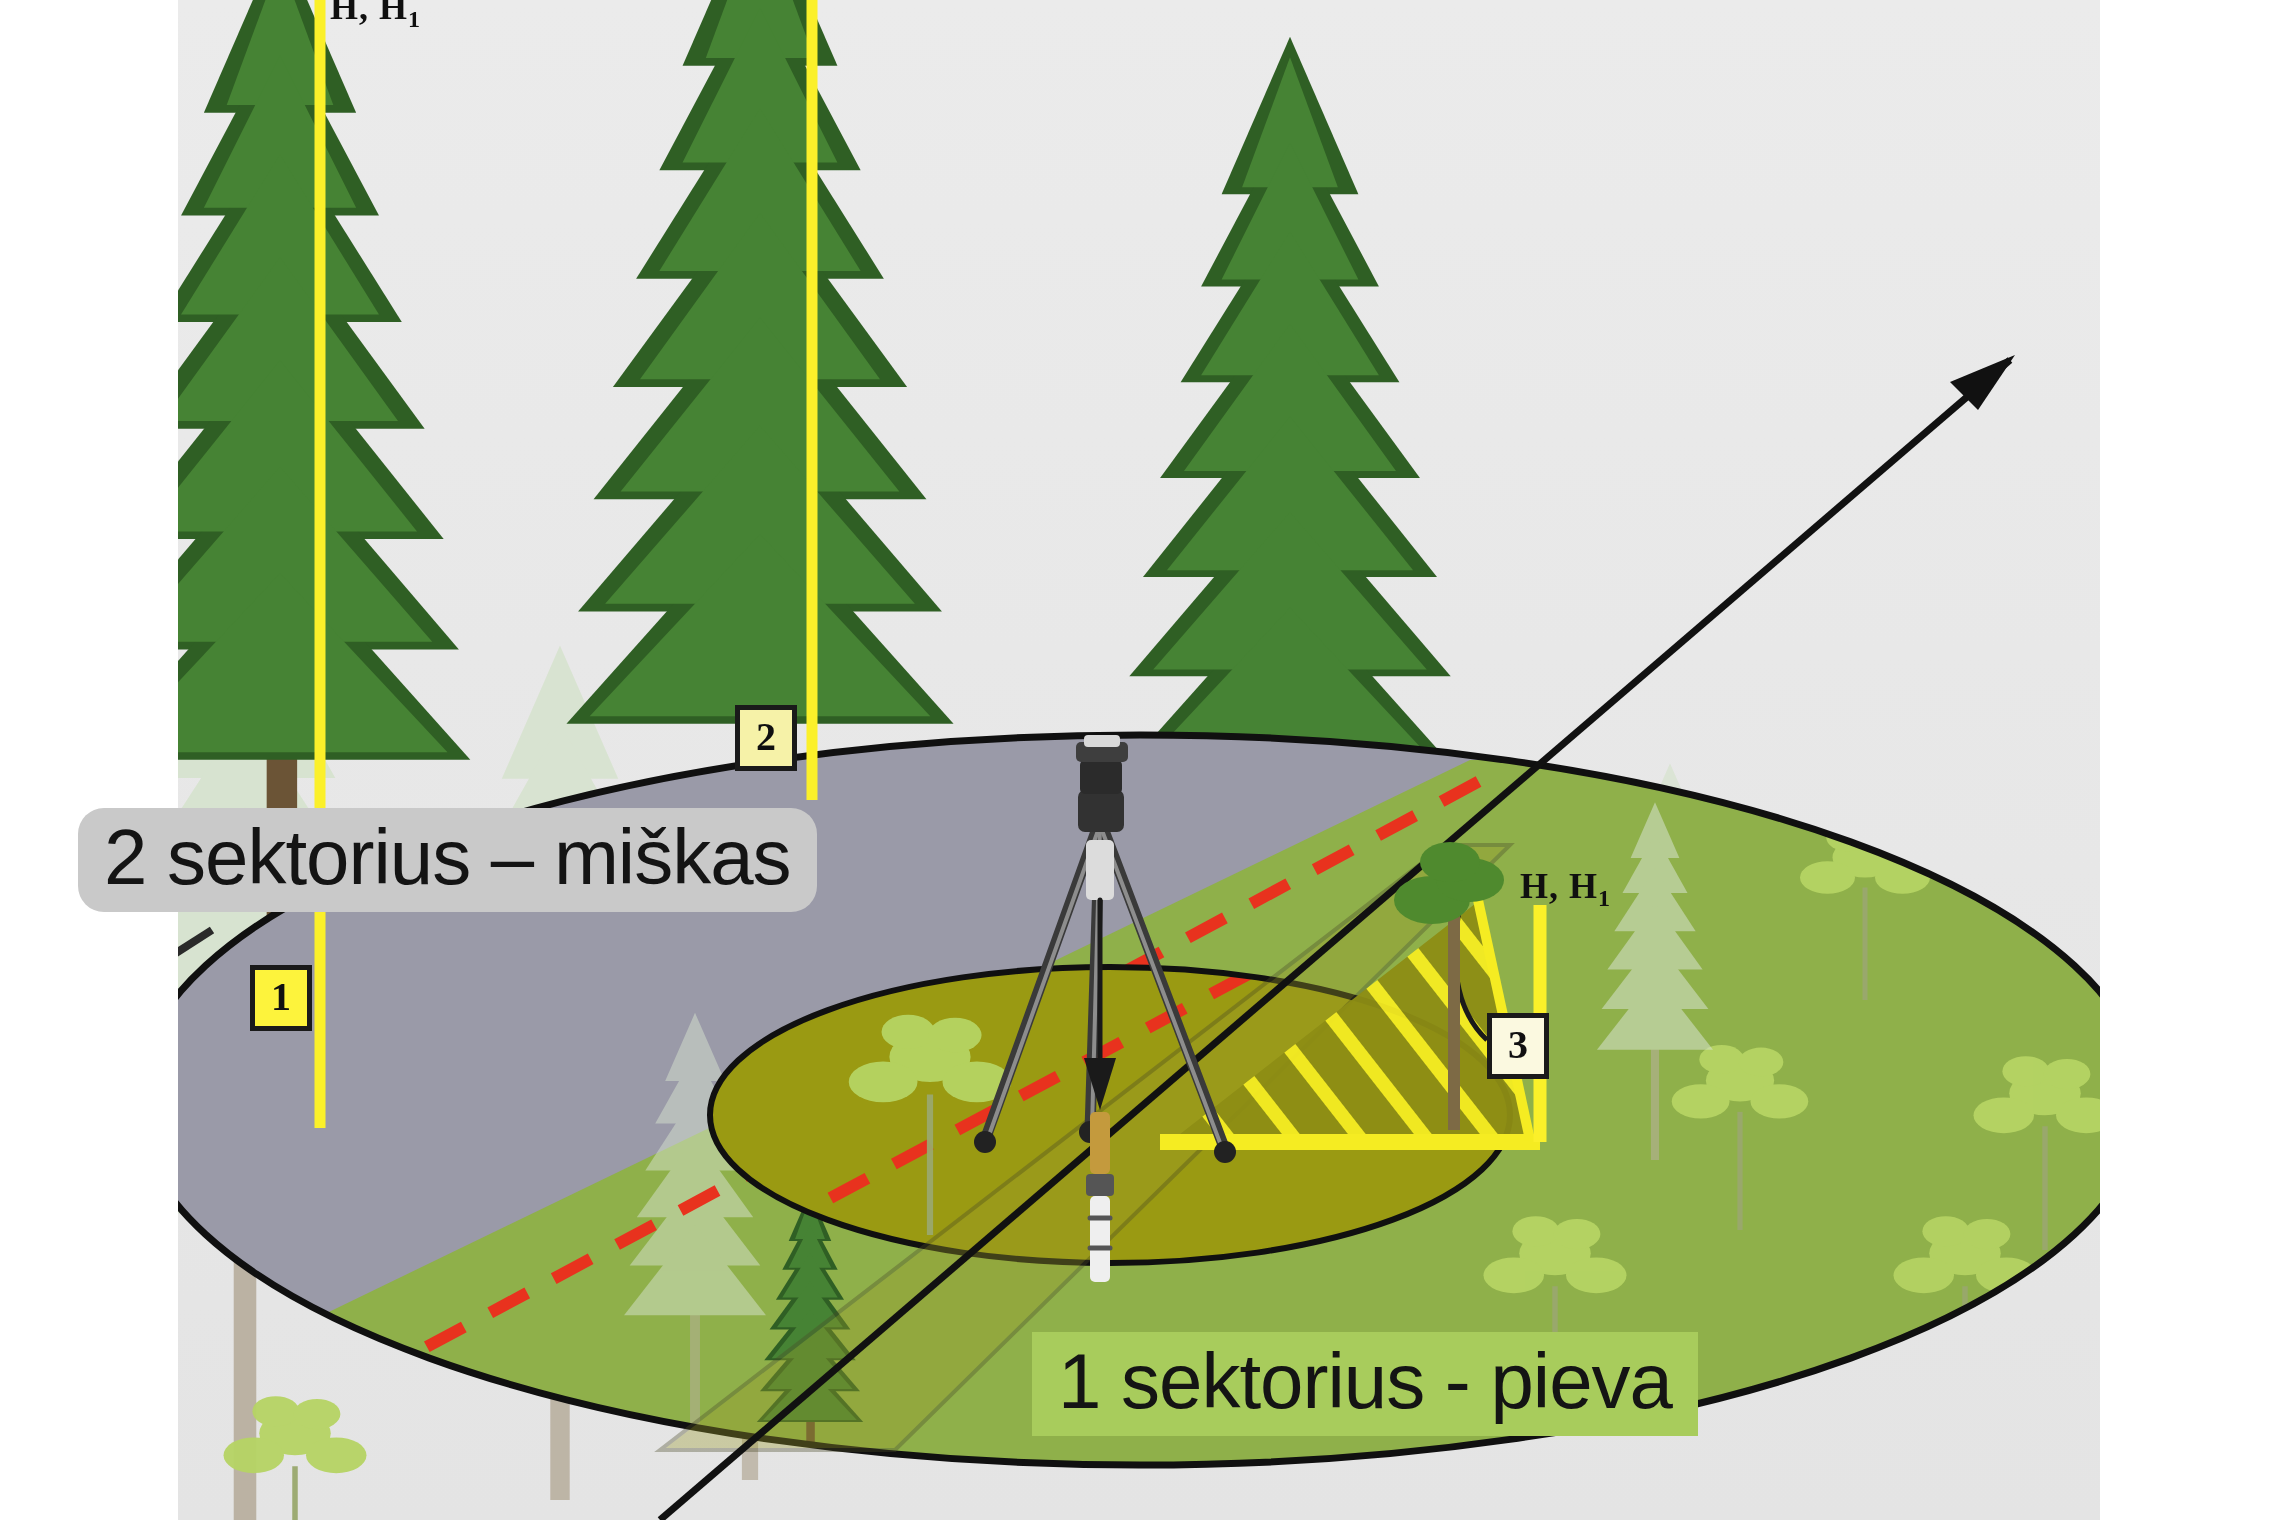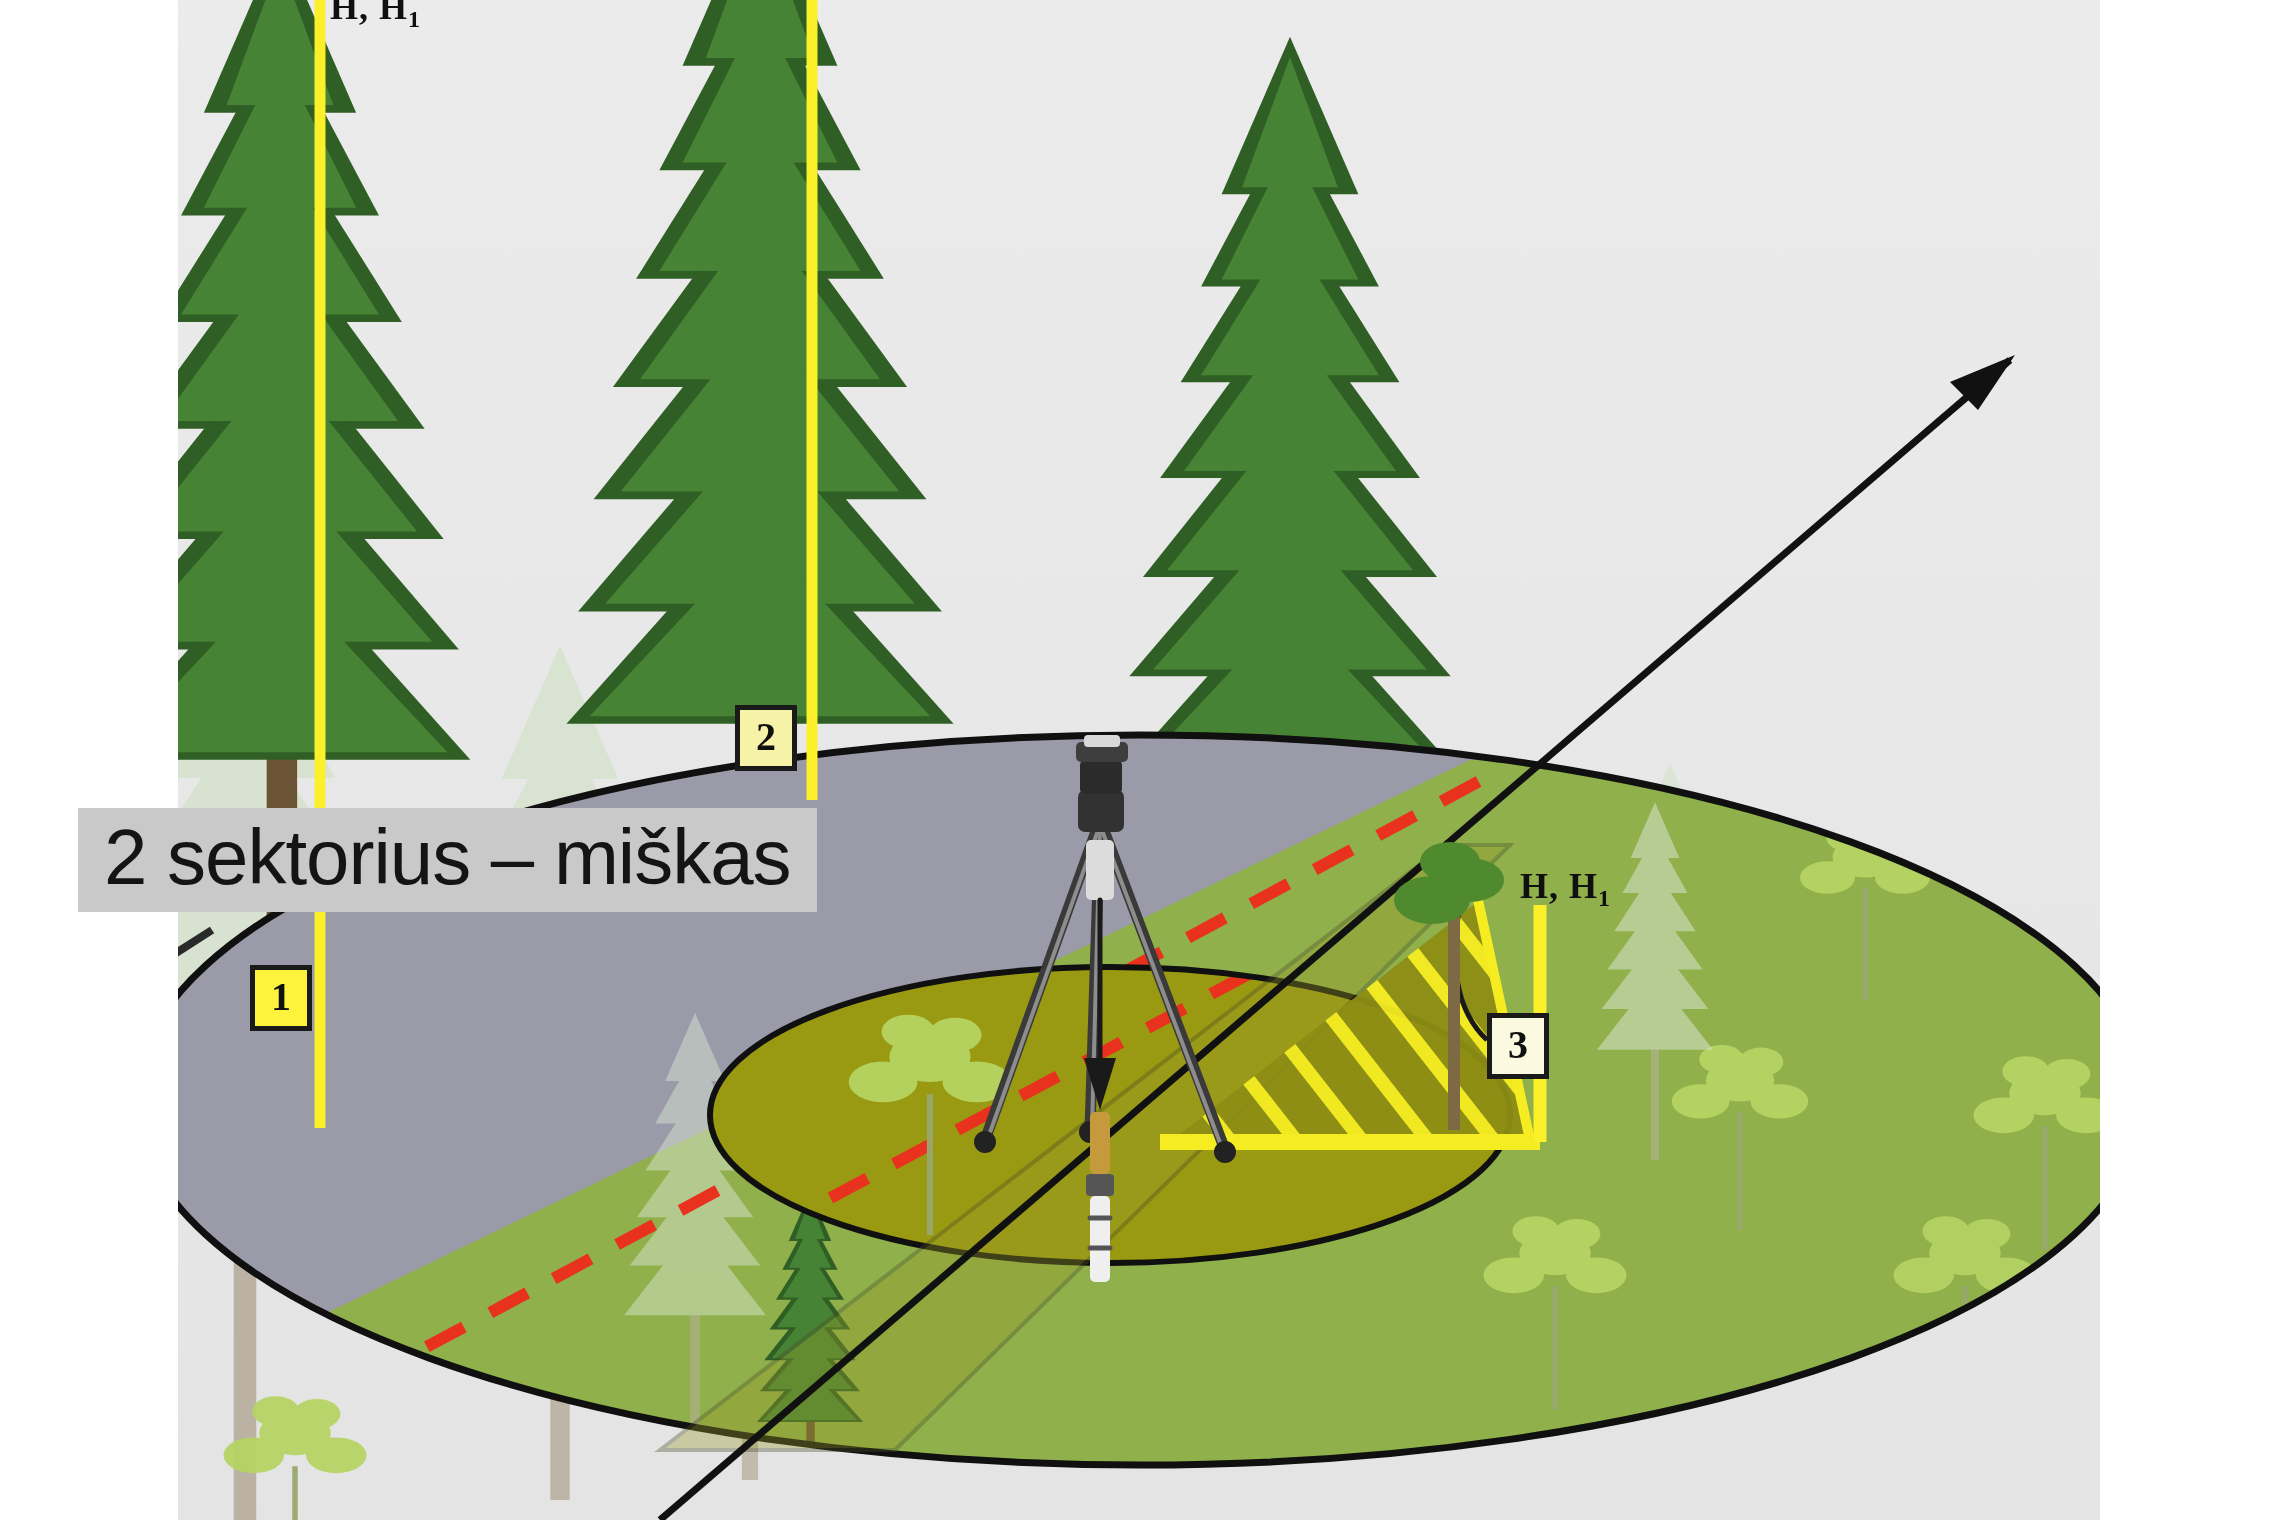--- a/index.html
+++ b/index.html
@@ -11,21 +11,21 @@
   
   .caption{
     position:absolute;
     font-size:78px;
     font-weight:400;
     color:#141414;
     letter-spacing:-1px;
     padding:10px 26px 14px 26px;
     line-height:1.02;
   }
-  #cap-forest{left:78px;top:808px;background:#c9c9c9;}
+  #cap-forest{left:78px;top:808px;background:#c9c9c9;border-radius:26px;}
   #cap-meadow{left:1032px;top:1332px;background:#a8cc5c;}
 
   
   .numtag{
     position:absolute;
     width:52px;height:56px;
     background:#fbf9d8;
     border:5px solid #1a1a1a;
     color:#101010;
     font-family:"Liberation Serif",serif;
@@ -250,20 +250,21 @@
       </g>
     </g>
 
     <rect x="0" y="0" width="178" height="1520" fill="#ffffff"></rect>
     <rect x="2100" y="0" width="180" height="1520" fill="#ffffff"></rect>
     <use href="#sapling" x="210" y="1370" width="170" height="220" opacity=".95"></use>
   </svg>
 
   <div class="caption" id="cap-forest">2 sektorius – miškas</div>
 
+  <div class="caption" id="cap-meadow">1 sektorius - pieva</div>
 
   <div class="numtag" id="tag1">1</div>
 
   <div class="numtag" id="tag2">2</div>
 
   <div class="numtag" id="tag3">3</div>
 
   <div class="hlabel" id="h-top"><span>H, H</span><sub>1</sub></div>
 
   <div class="hlabel" id="h-right"><span>H, H</span><sub>1</sub></div>

